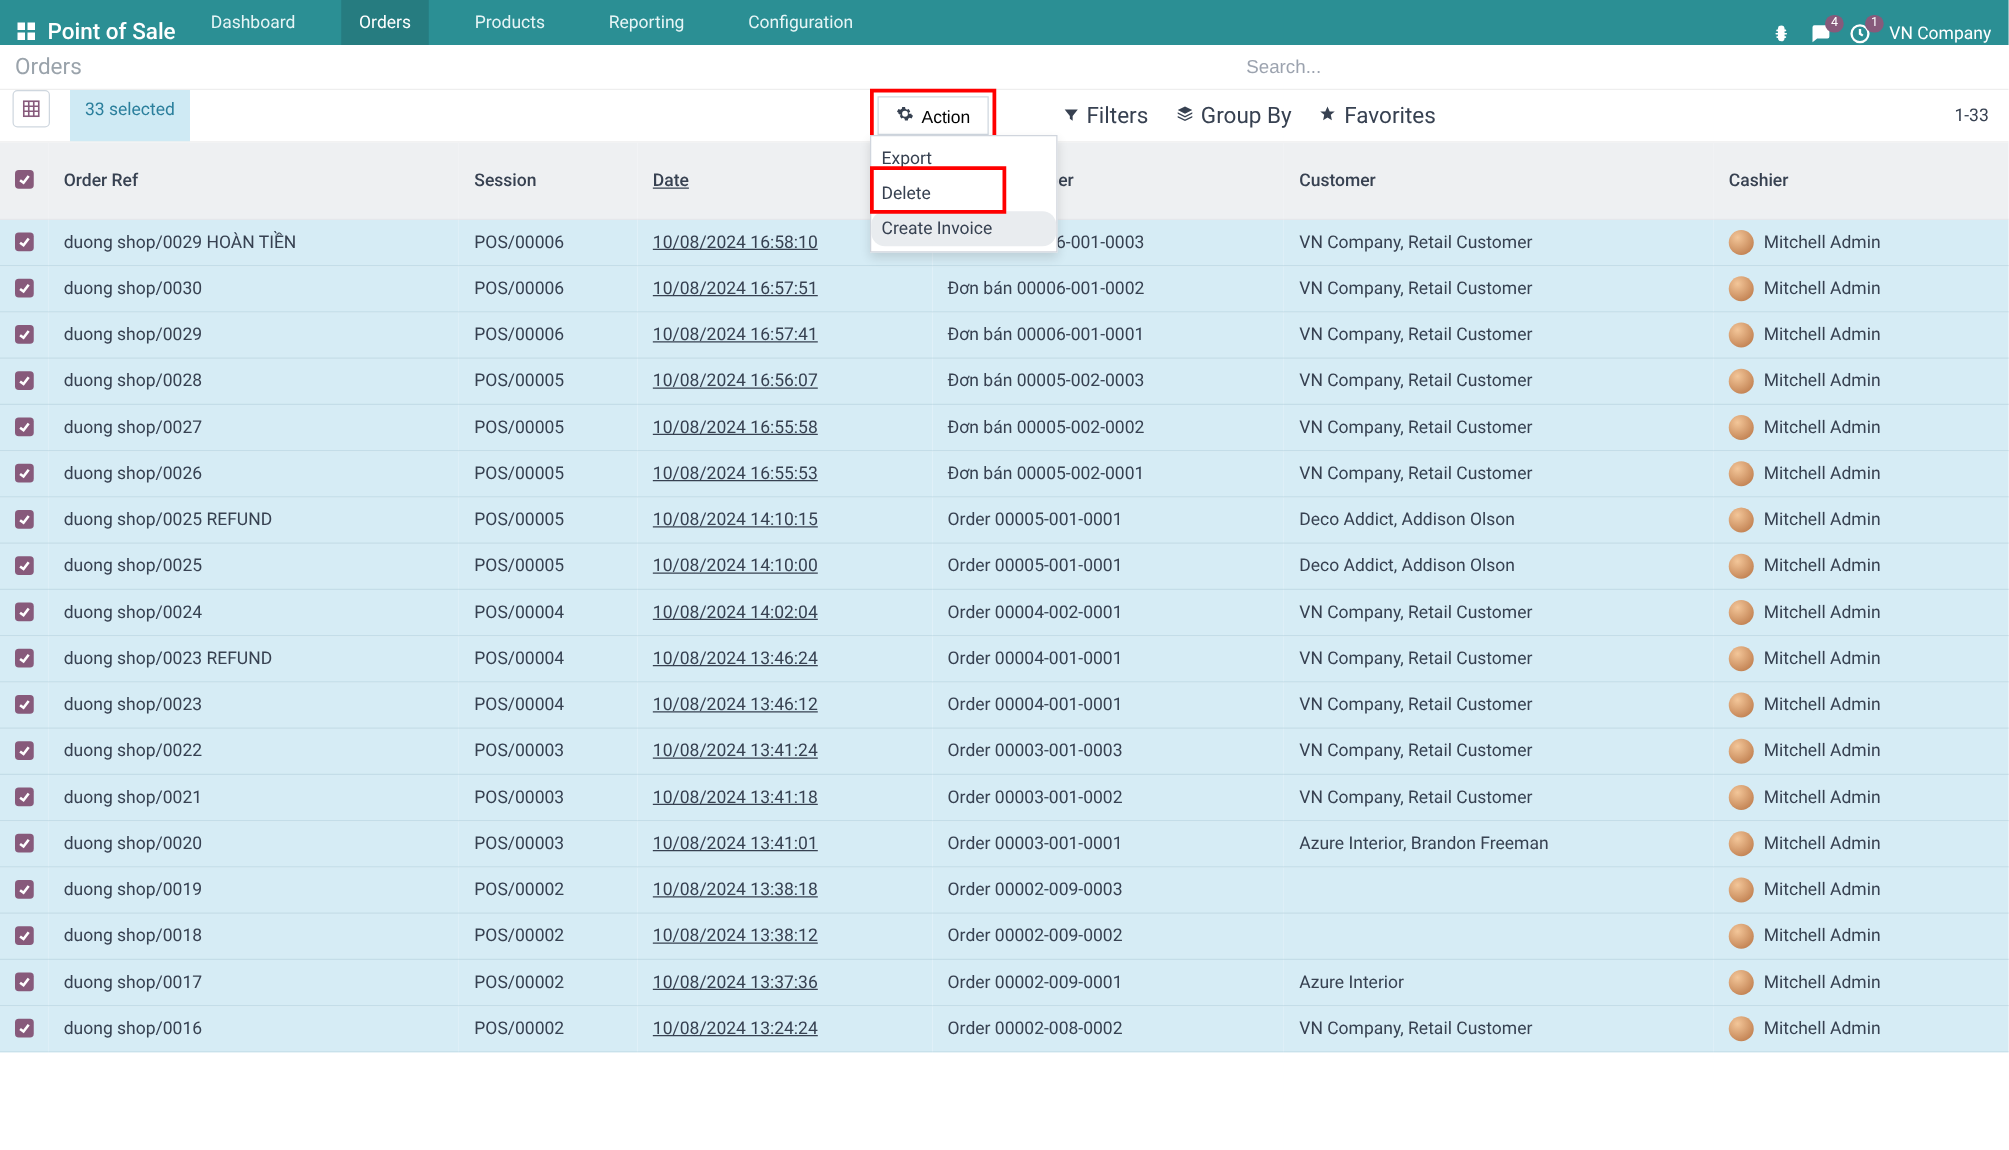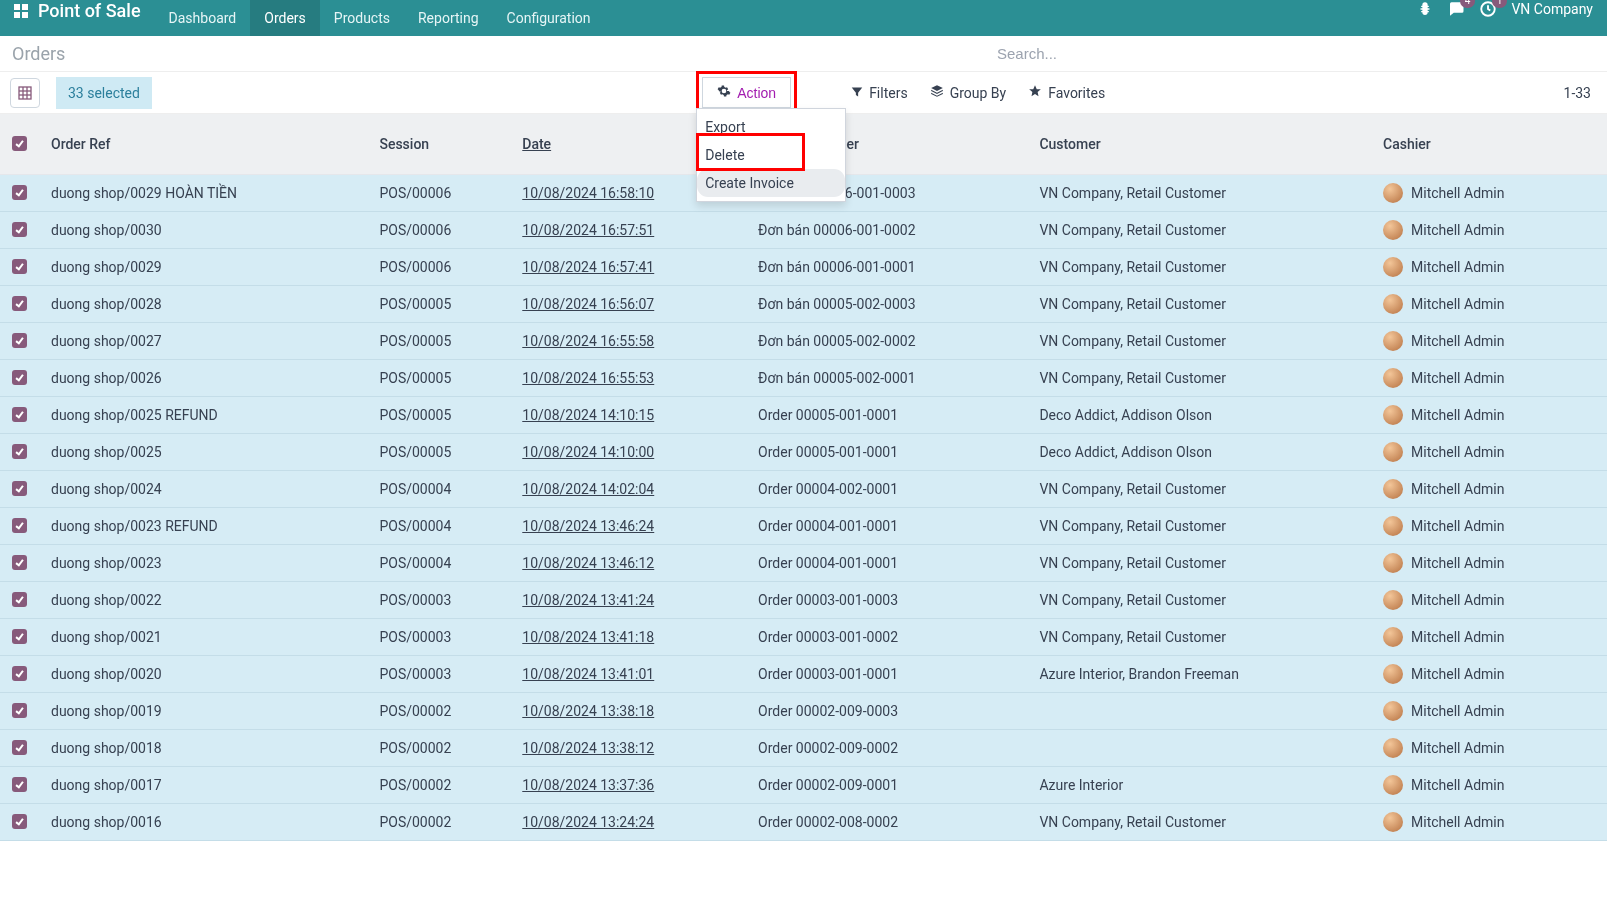--- a/index.html
+++ b/index.html
@@ -1,53 +1,53 @@
 <!DOCTYPE html>
 <html><head>
 <meta charset="utf-8">
 <style>
   * { box-sizing: border-box; margin: 0; padding: 0; }
   body { font-family: -apple-system, BlinkMacSystemFont, "Segoe UI", Roboto, Helvetica, Arial, sans-serif; font-size: 14px; color: #374151; background: #fff; }
   
   
-  .topnav { background: #2b8f94; height: 36px; display: flex; align-items: flex-start; padding: 0 4px; color: #fff; }
+  .topnav { background: #2b8f94; height: 36px; display: flex; align-items: flex-end; padding: 0 4px; color: #fff; }
   .topnav .apps { width: 22px; height: 22px; display: flex; align-items: center; justify-content: center; margin: 0 6px; cursor: pointer; }
   .topnav .brand { font-size: 18px; font-weight: 500; margin-right: 14px; }
-  .topnav .menu { display: flex; height: 100%; }
+  .topnav .menu { display: flex; height: 100%; gap: 23px; }
   .topnav .menu .item { padding: 0 14px; height: 100%; display: flex; align-items: center; cursor: pointer; font-size: 14px; color: #e6f5f6; }
   .topnav .menu .item.active { background: #267c80; color: #fff; }
   .topnav .spacer { flex: 1; }
   .topnav .right { display: flex; align-items: center; gap: 14px; padding-right: 10px; }
   .topnav .right .icon-btn { position: relative; cursor: pointer; display: flex; align-items: center; }
   .badge { position: absolute; top: -6px; right: -10px; background: #875A7B; color: #fff; font-size: 10px; padding: 1px 5px; border-radius: 8px; line-height: 12px; }
   .company-name { cursor: pointer; font-size: 14px; }
   
   
   .breadcrumb-bar { height: 36px; display: flex; align-items: center; padding: 0 12px; border-bottom: 1px solid #eee; }
   .breadcrumb-title { font-size: 18px; color: #9aa3ab; }
   .search-input-wrap { flex: 1; max-width: 600px; }
   .search-input { width: 100%; border: none; outline: none; font-size: 15px; color: #6b7280; background: transparent; padding: 4px 2px; }
   .search-input::placeholder { color: #9ca3af; }
   
   
-  .control-bar { height: 42px; display: flex; align-items: center; padding: 0 10px; border-bottom: 1px solid #eee; }
+  .control-bar { height: 42px; display: flex; padding: 0 10px; border-bottom: 1px solid #eee; }
   .view-switch { width: 30px; height: 30px; display: flex; align-items: center; justify-content: center; border: 1px solid #cfd7df; border-radius: 4px; background: #fff; color: #875a7b; margin-right: 16px; cursor: pointer; }
   .selected-pill { background: #cfeaf4; color: #2b7f9c; padding: 8px 12px; font-size: 14px; cursor: pointer; }
   .control-center { flex: 1; display: flex; align-items: center; justify-content: flex-end; position: relative; }
   .action-wrap { position: relative; }
-  .action-button { border: 1px solid #cfd7df; background: #fff; padding: 6px 14px; font-size: 14px; cursor: pointer; display: flex; align-items: center; gap: 6px; color: #a21caf; }
+  .action-button { border: 1px solid #cfd7df; background: #fff; padding: 6px 14px; font-size: 14px; cursor: pointer; display: flex; align-items: center; gap: 6px; color: #000000; }
   .action-highlight { position: absolute; border: 3px solid #ff0000; pointer-events: none; }
   .action-highlight.top { top: -6px; left: -6px; right: -6px; height: 42px; }
   .dropdown-menu { position: absolute; top: 31px; left: -6px; width: 150px; background: #fff; border: 1px solid #d0d5dd; box-shadow: 0 4px 8px rgba(0,0,0,.12); z-index: 20; padding: 4px 0; }
   .dropdown-menu .menu-item { padding: 6px 8px; cursor: pointer; font-size: 14px; color: #374151; text-align: left; }
   .dropdown-menu .menu-item.highlighted { background: #e9ecef; border-radius: 11px; }
   .create-invoice-highlight { position: absolute; border: 3px solid #ff0000; pointer-events: none; left: -6px; right: -14px; top: 56px; height: 38px; z-index: 21; }
   
   .filter-bar { display: flex; align-items: center; gap: 22px; margin-left: 30px; }
-  .filter-btn { display: flex; align-items: center; gap: 6px; cursor: pointer; color: #374151; font-size: 14px; }
+  .filter-btn { display: flex; align-items: center; gap: 6px; cursor: pointer; color: #374151; font-size: 18px; }
   .pager { margin-left: auto; font-size: 14px; color: #374151; padding-right: 6px; }
   
   
   .table-wrap { width: 100%; }
   table { width: 100%; border-collapse: collapse; }
   thead { background: #eef0f2; }
   th { text-align: left; font-weight: 500; color: #374151; padding: 22px 12px; font-size: 14px; border-bottom: 1px solid #e5e7eb; }
   th.check-col, td.check-col { width: 36px; text-align: center; }
   tbody tr { background: #d6ecf5; border-bottom: 1px solid #c4dde8; }
   td { padding: 8px 12px; font-size: 14px; color: #374151; vertical-align: middle; }

